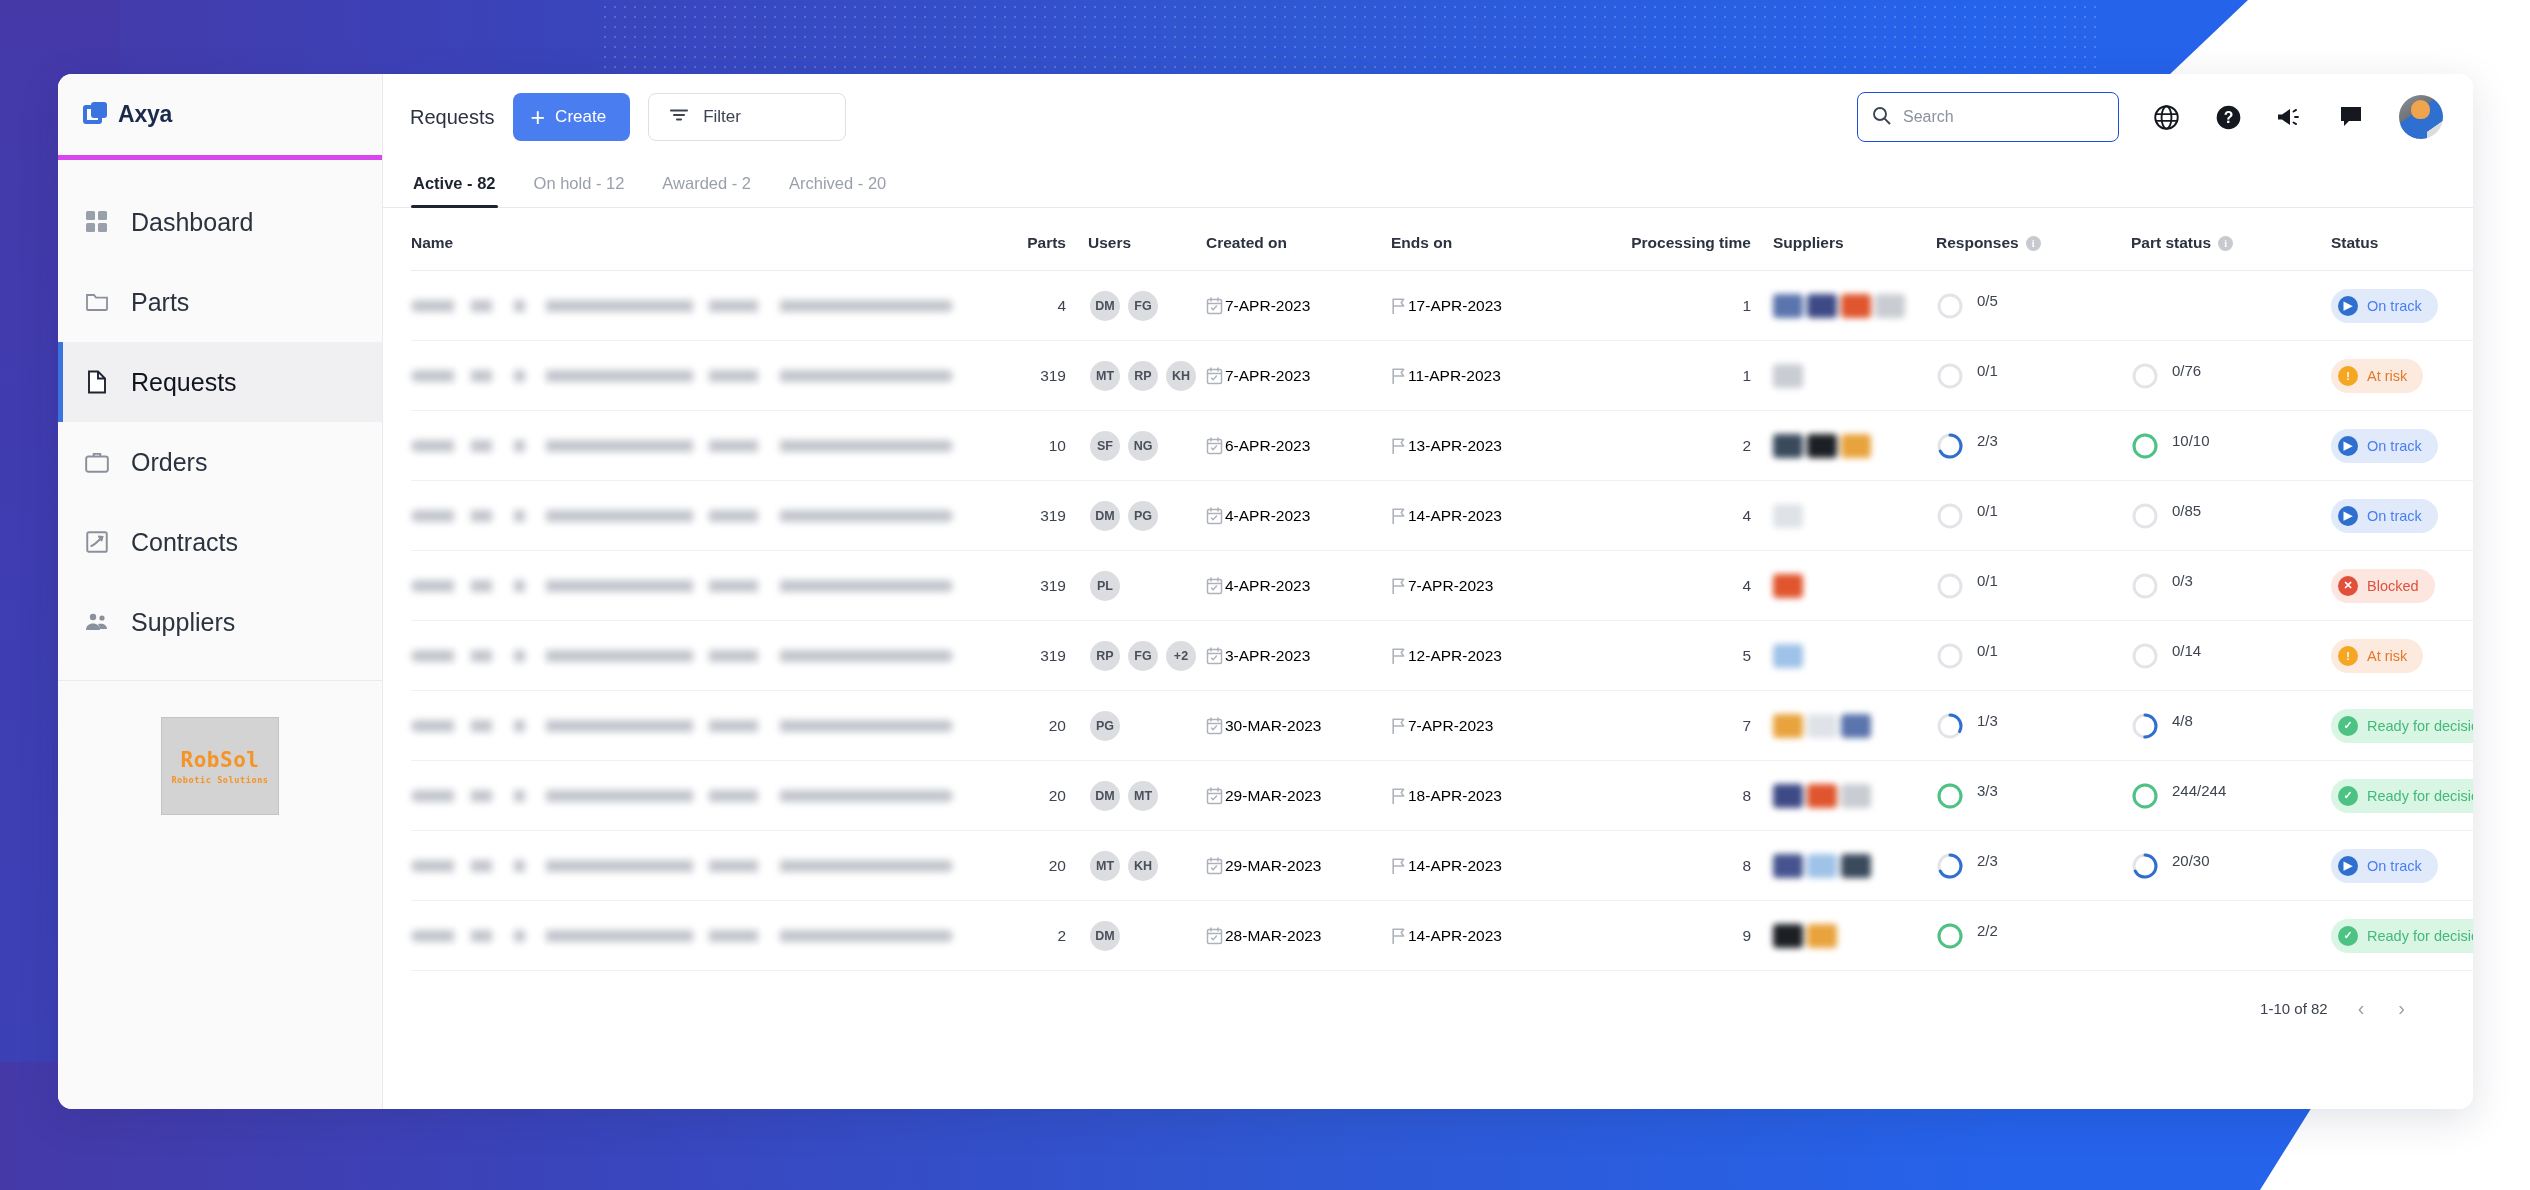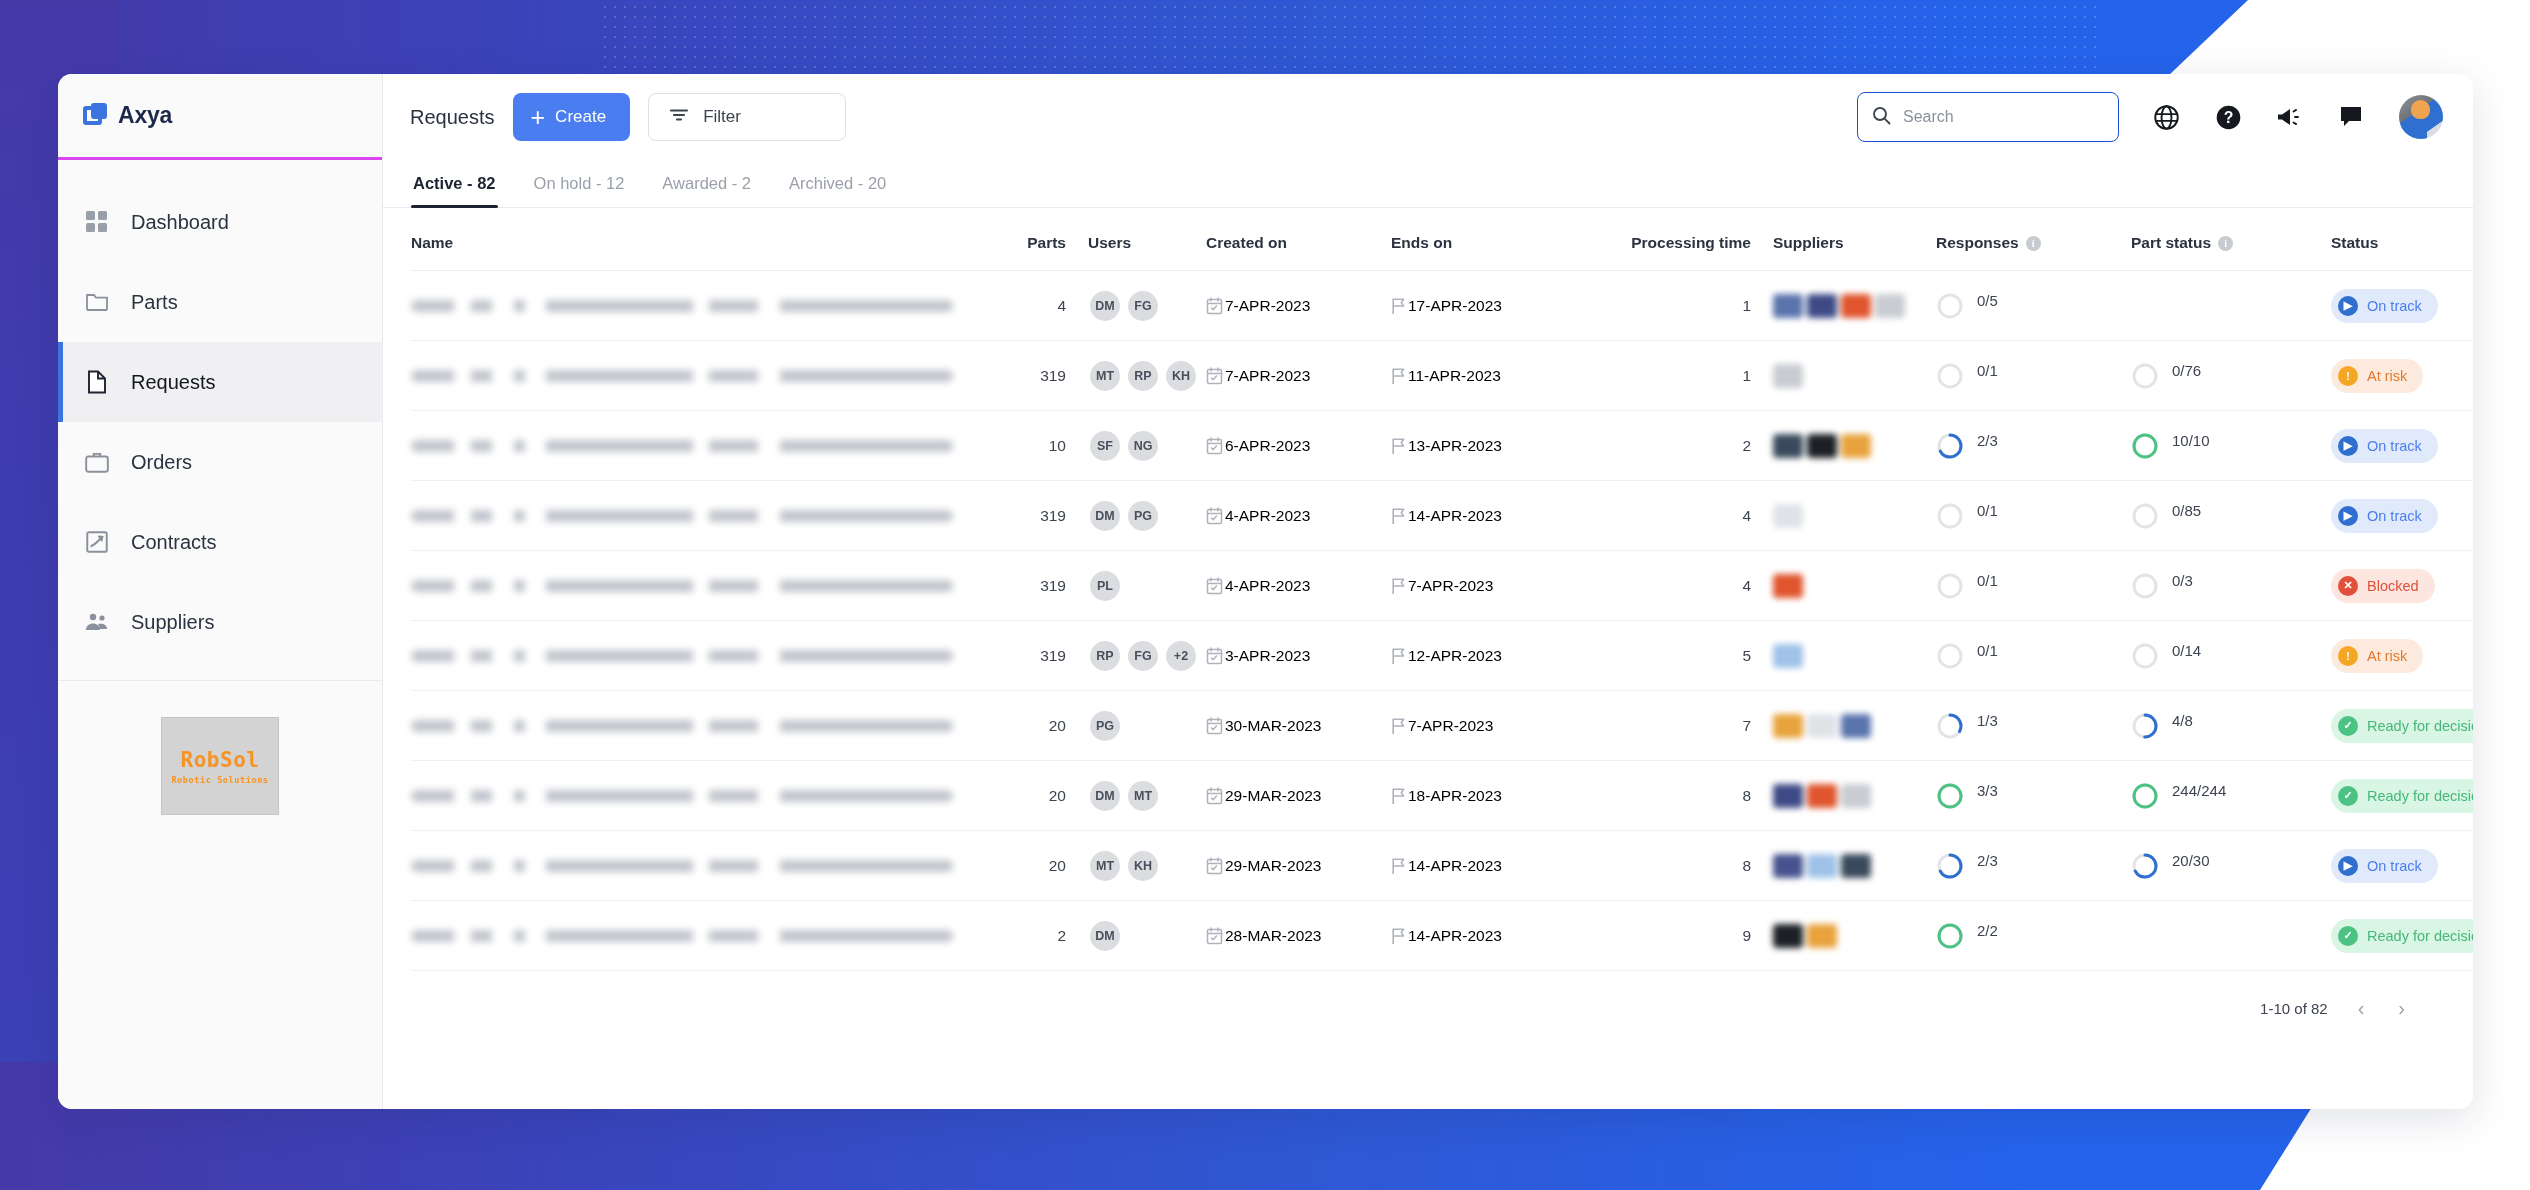--- a/index.html
+++ b/index.html
@@ -47,32 +47,32 @@
     box-shadow: 0 10px 40px rgba(20,30,70,.13);
     display: flex; overflow: hidden;
   }
 
   
   .sidebar {
     width: 325px; flex: 0 0 325px; background: #fafafa;
     border-right: 1px solid #e8eaed; display: flex; flex-direction: column;
   }
   .brand { height: 86px; display: flex; align-items: center; padding-left: 25px;
-           border-bottom: 3px solid #d946ef; gap: 9px; }
+           border-bottom: 5px solid #d946ef; gap: 9px; }
   .brand-mark { width: 26px; height: 26px; position: relative; flex: 0 0 26px; }
   .brand-mark .sq1 { position:absolute; left:0; top:3px; width:19px; height:19px;
                      border:4px solid #3b73df; border-radius:3px; }
   .brand-mark .sq2 { position:absolute; left:8px; top:0px; width:16px; height:16px;
                      background:#3b73df; border-radius:3px; }
   .brand-name { font-size: 23px; font-weight: 700; color: #1b2a4a; letter-spacing:-.2px; }
 
   .nav { padding-top: 22px; }
   .nav-item {
     height: 80px; display: flex; align-items: center; gap: 21px;
-    padding-left: 26px; color: #2b3240; font-size: 20px;
+    padding-left: 26px; color: #2b3240; font-size: 25px;
     position: relative; cursor: pointer;
   }
   .nav-item .ico { width: 26px; height: 26px; flex:0 0 26px; display:flex; align-items:center; justify-content:center; }
   .nav-item.active { background: #f0f0f2; color:#11161f; }
   .nav-item.active::before {
     content:""; position:absolute; left:0; top:0; bottom:0; width:5px; background:#3b73df;
   }
   .nav-sep { height:1px; background:#e8eaed; margin: 18px 0 0 0; }
 
   .company-logo-wrap { padding: 36px 0 0 0; display:flex; justify-content:center; }

